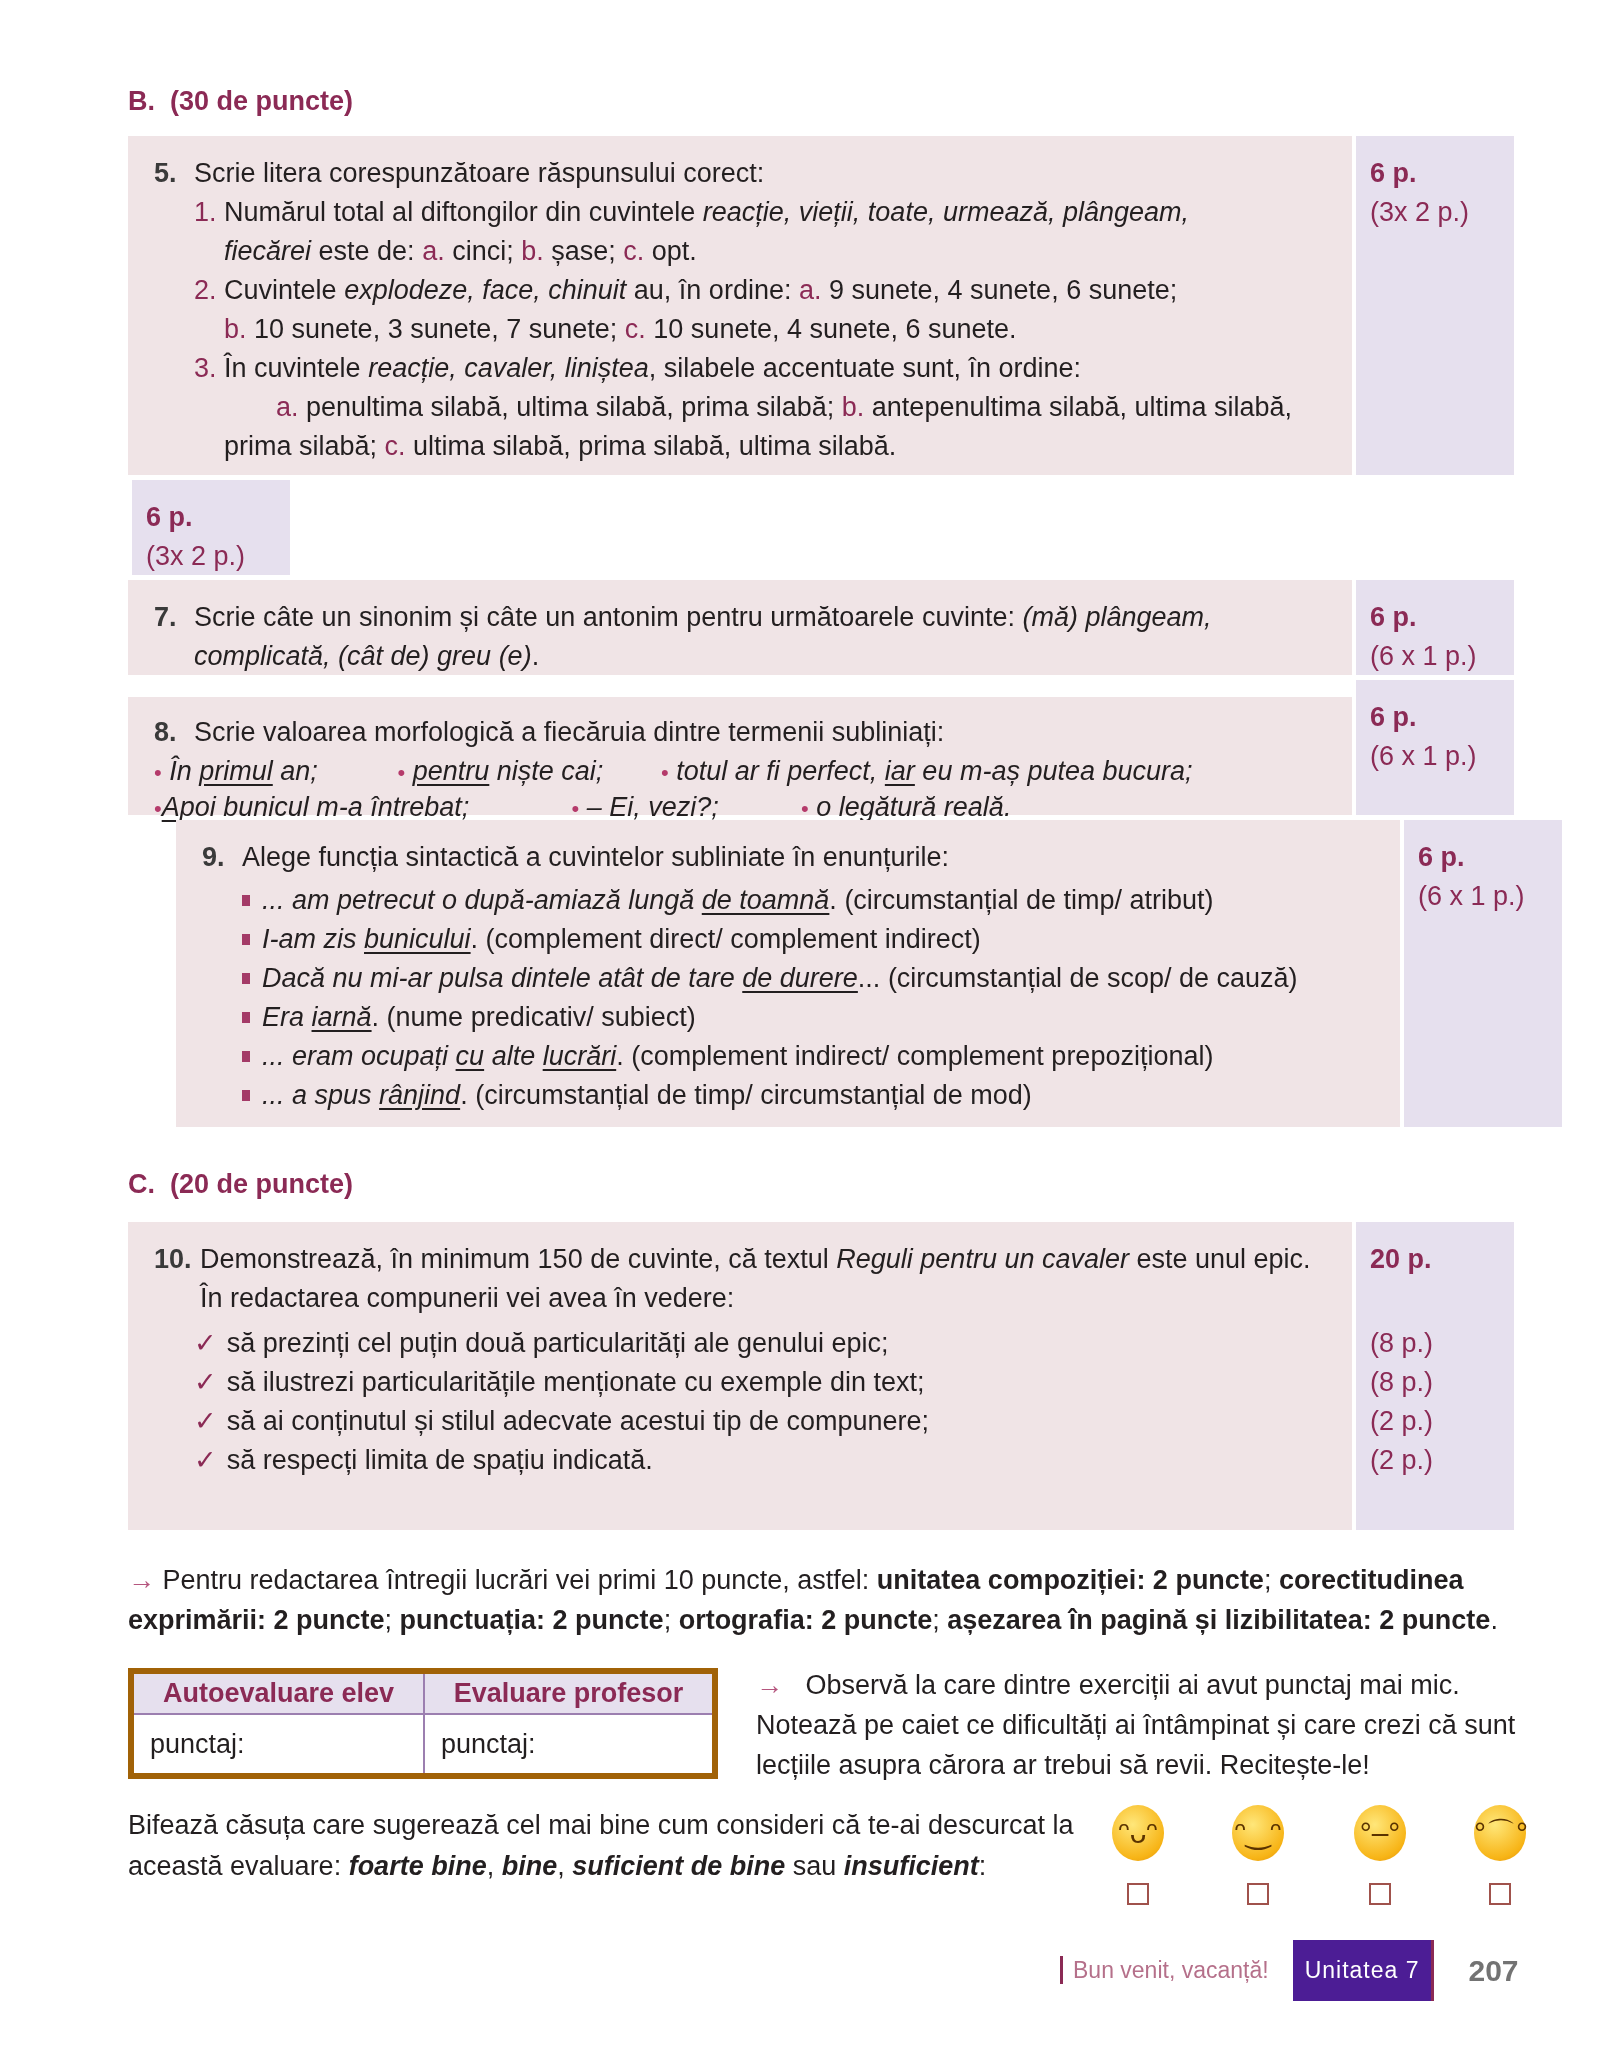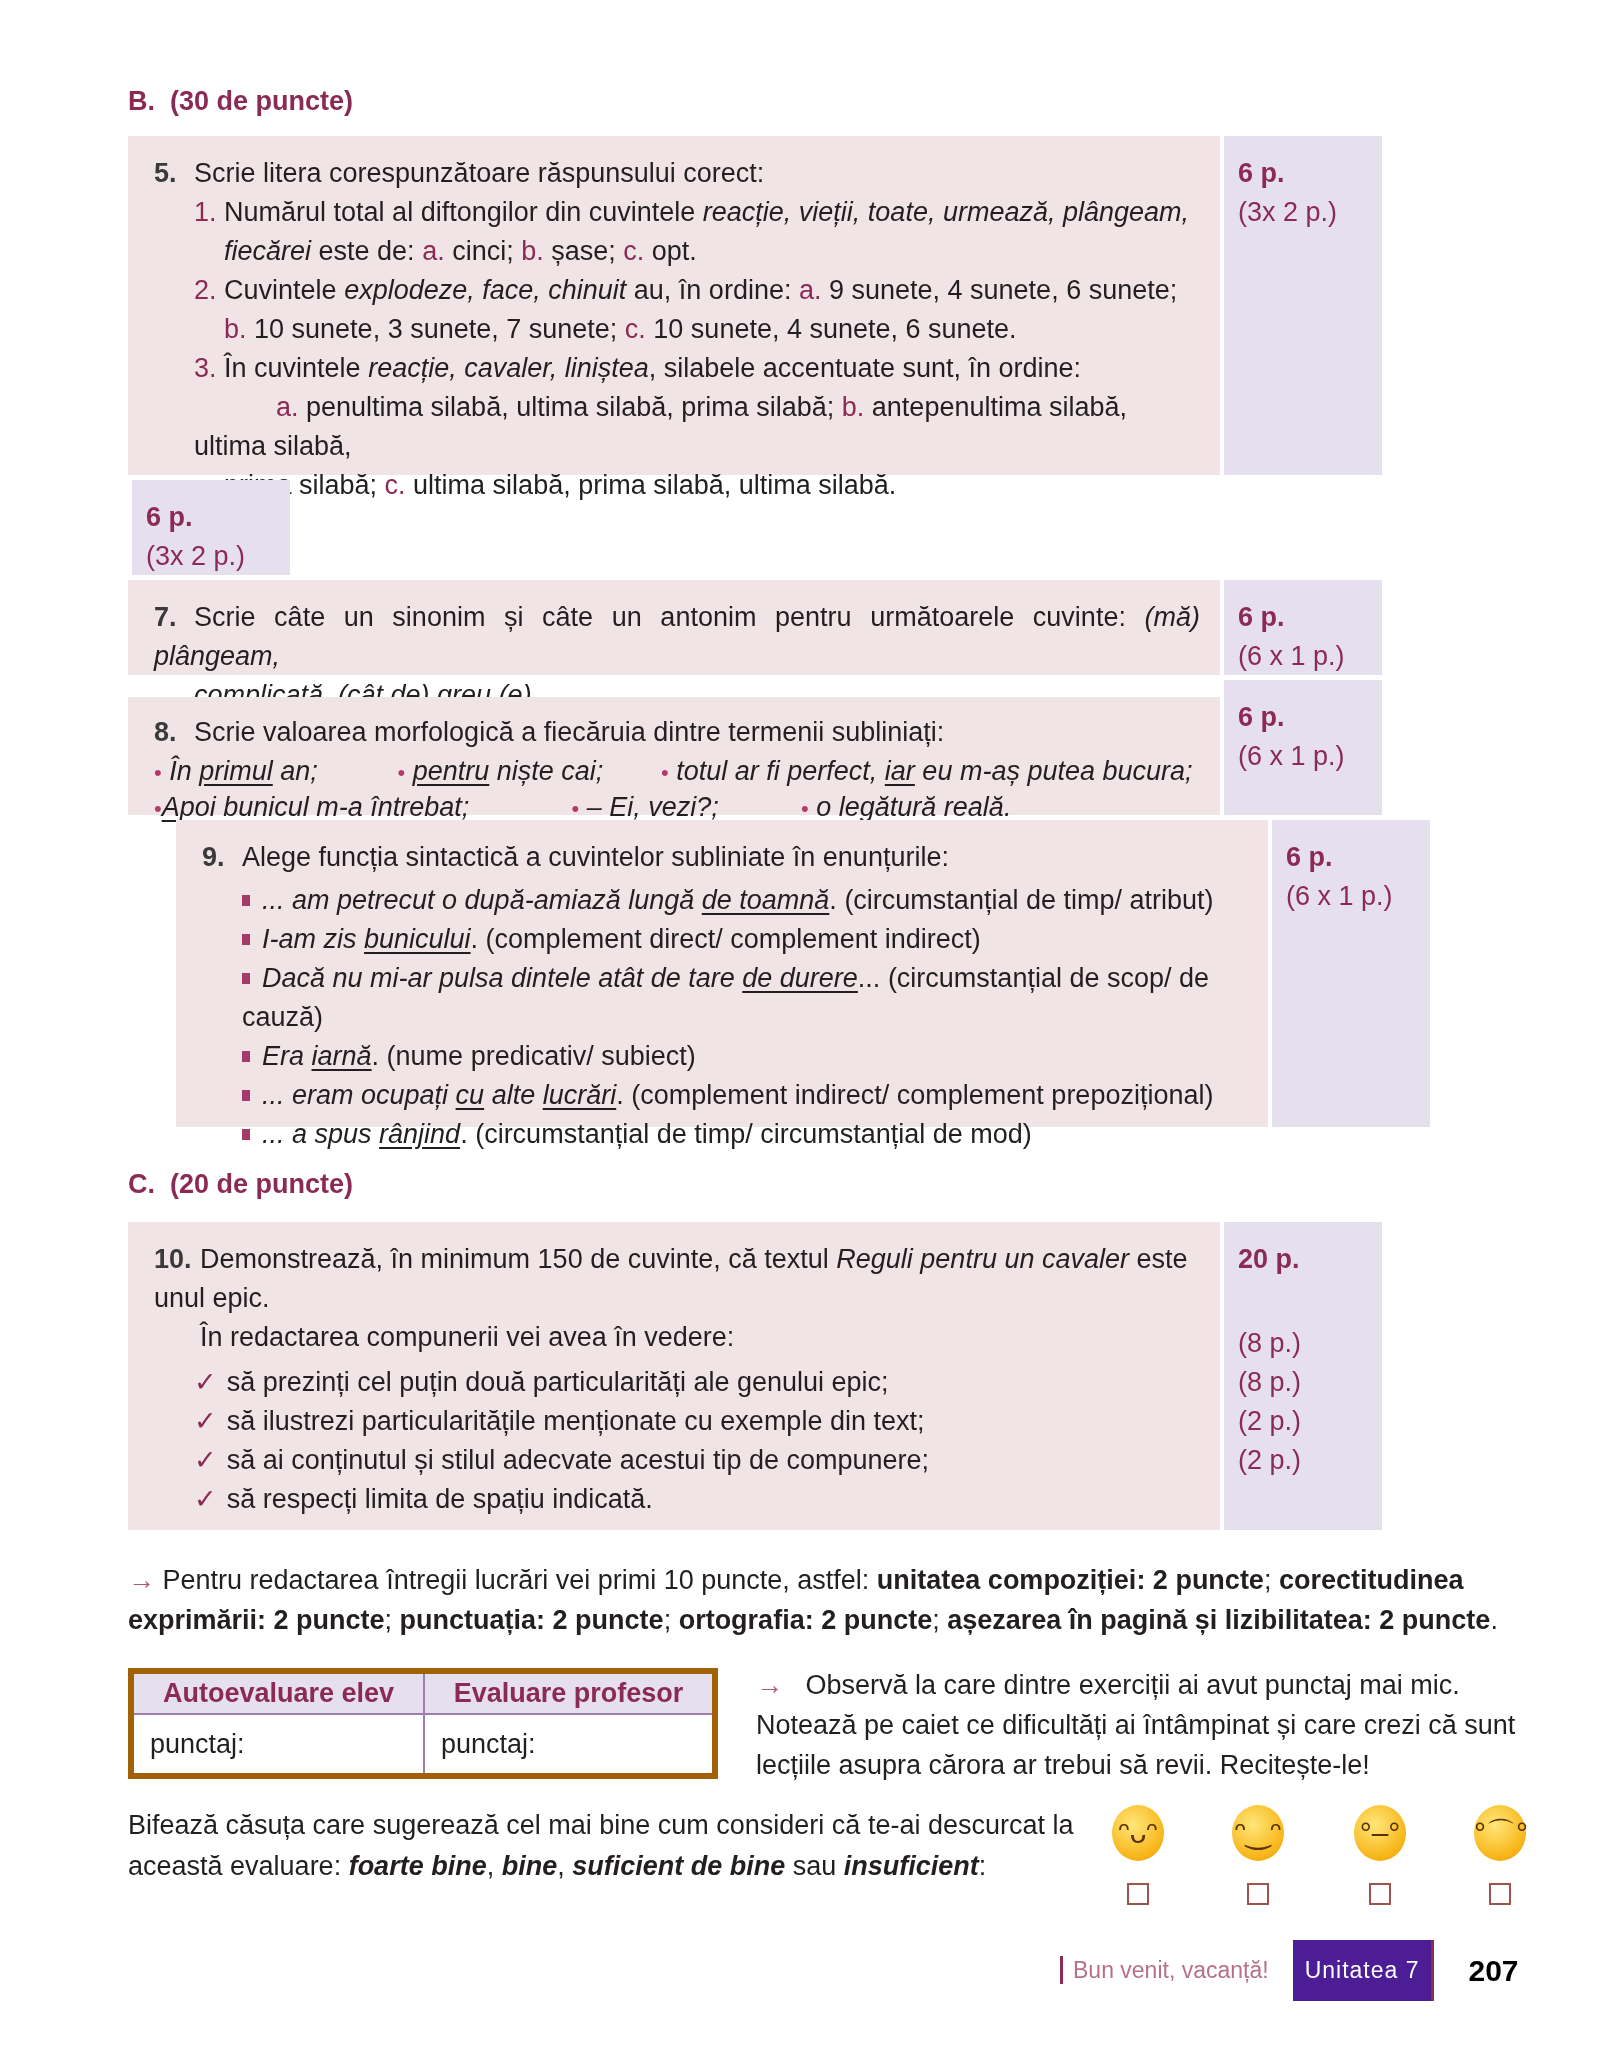--- a/index.html
+++ b/index.html
@@ -13,21 +13,21 @@
   }
   .section-head {
     position: absolute;
     left: 128px;
     font-weight: bold;
     font-size: 27px;
     color: #8b2a55;
   }
   .row { position: absolute; left: 128px; width: 1386px; display: flex; }
   .row .q {
-    width: 1092px;
+    width: 1224px;
     background: #f0e4e6;
     padding: 18px 20px 2px 26px;
     position: relative;
   }
   .row .pts {
     margin-left: 4px;
     width: 158px;
     background: #e6e0ee;
     padding: 18px 14px;
     color: #8b2a55;
@@ -91,21 +91,21 @@
   .footer {
     position: absolute; top: 1950px; left: 1060px; height: 40px;
     display: flex; align-items: center;
   }
   .footer .bar { width: 3px; height: 28px; background: #8b2a55; margin-right: 10px; }
   .footer .title { color: #b5708a; font-size: 23px; }
   .footer .unit {
     background: #4c1d95; color: #ffffff; font-size: 23px; padding: 11px 12px;
     margin-left: 24px; border-right: 3px solid #8b2a55; letter-spacing: 1px;
   }
-  .footer .page { font-weight: bold; font-size: 30px; color: #000000; margin-left: 34px; }
+  .footer .page { font-weight: bold; font-size: 30px; color: #737373; margin-left: 34px; }
 </style>
 </head>
 <body>
 
 <div class="section-head" style="top:82px;">
   <span>B.</span>&nbsp;
   <span>(30 de puncte)</span>
 </div>
 
 <div class="row" style="top:136px;height:339px;">

